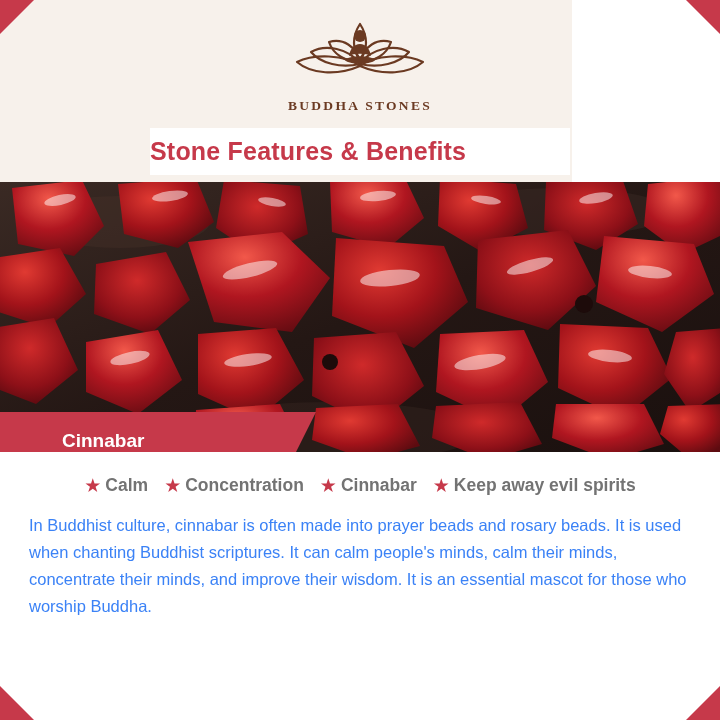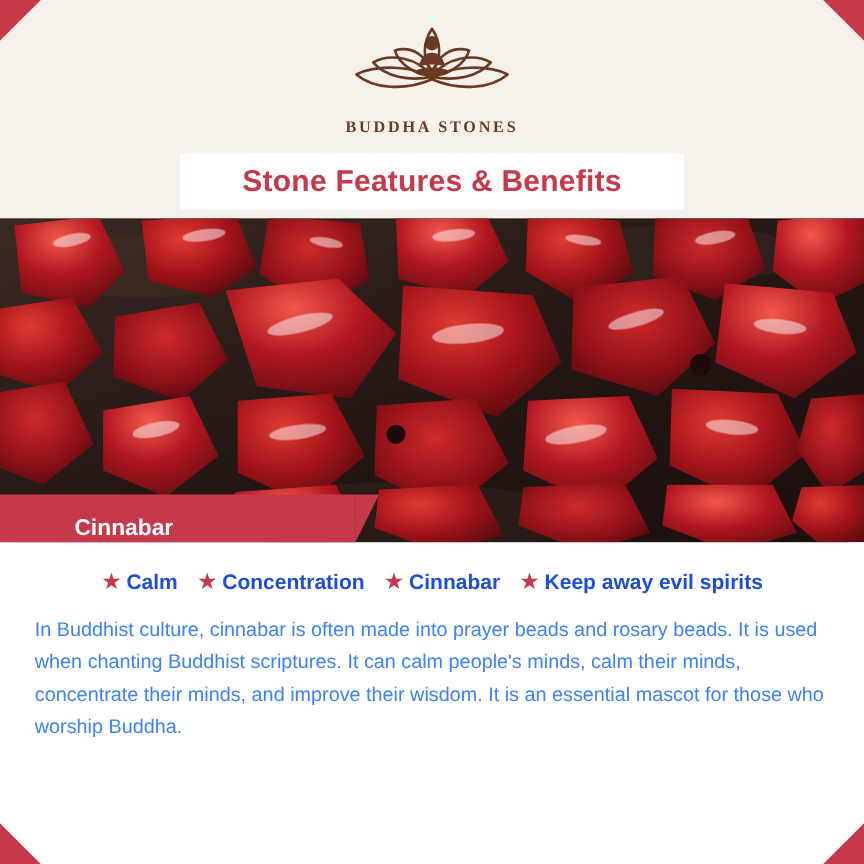--- a/index.html
+++ b/index.html
@@ -53,21 +53,21 @@
     width: 0; height: 0;
     border-bottom: 34px solid #c6394a;
     border-left: 34px solid transparent;
     z-index: 6;
   }
 
   
   .header {
     position: absolute;
     top: 0; left: 0;
-    width: 720px;
+    width: 572px;
     height: 182px;
     background: #f7f1eb;
   }
 
   .logo-wrap {
     position: absolute;
     top: 16px;
     left: 0;
     width: 720px;
     text-align: center;
@@ -89,21 +89,21 @@
 
   .title-bar {
     position: absolute;
     top: 128px;
     left: 150px;
     width: 420px;
     height: 47px;
     background: #ffffff;
     display: flex;
     align-items: center;
-    justify-content: center;
+    justify-content: flex-start;
   }
   .title-bar .title-text {
     font-size: 25px;
     font-weight: bold;
     color: #c6394a;
     letter-spacing: 0.2px;
     font-family: "Liberation Sans", sans-serif;
   }
 
   
@@ -173,21 +173,21 @@
     align-items: center;
     gap: 4px;
     white-space: nowrap;
   }
   .benefit .star {
     color: #c6394a;
     font-size: 19px;
     line-height: 1;
   }
   .benefit .btext {
-    color: #1d4ed8;
+    color: #737373;
     font-size: 17.5px;
     font-weight: bold;
   }
 
   .paragraph {
     position: absolute;
     top: 60px;
     left: 29px;
     width: 660px;
     font-size: 16.5px;

